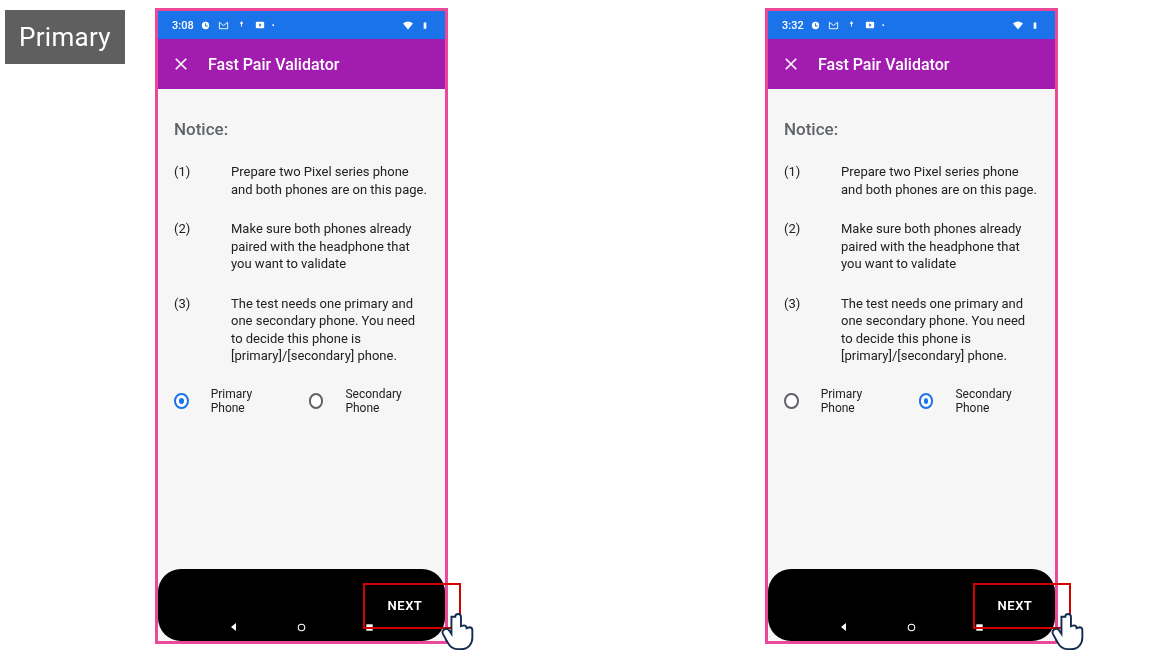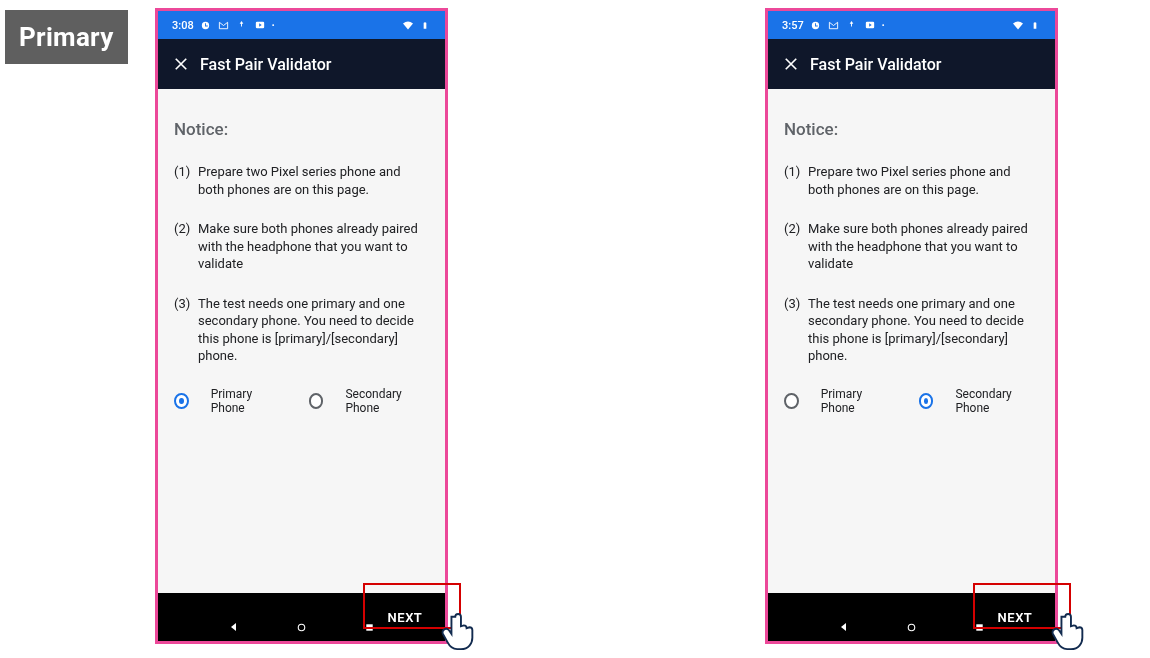--- a/index.html
+++ b/index.html
@@ -20,21 +20,21 @@
   .scene-left { left: 0; }
   .scene-right { left: 610px; }
 
   .tag {
     position: absolute;
     top: 10px;
     left: 5px;
     background: #5f5f5f;
     color: #ffffff;
     font-size: 26px;
-    font-weight: 700;
+    font-weight: 400;
     padding: 12px 14px;
     letter-spacing: 0.3px;
   }
 
   .phone {
     position: absolute;
     left: 155px;
     top: 8px;
     width: 293px;
     height: 636px;
@@ -55,61 +55,61 @@
     font-size: 11px;
     font-weight: 500;
   }
   .sb-left { display: flex; align-items: center; gap: 6px; }
   .sb-right { display: flex; align-items: center; gap: 5px; }
   .sb-ico { display:inline-flex; align-items:center; justify-content:center; width:12px; height:12px; }
 
   
   .appbar {
     height: 50px;
-    background: #0f172a;
+    background: #a21caf;
     color: #ffffff;
     display: flex;
     align-items: center;
     padding: 0 14px;
-    gap: 10px;
+    gap: 18px;
   }
   .appbar-title { font-size: 16px; font-weight: 500; }
   .close-x { width:18px; height:18px; display:inline-flex; align-items:center; justify-content:center; }
 
   .content {
     padding: 30px 16px 0 16px;
     height: calc(100% - 28px - 50px - 56px);
     background: #f6f6f6;
     color: #3c4043;
   }
   .notice-title {
     color: #5f6368;
     font-size: 17px;
     font-weight: 500;
     margin-bottom: 24px;
   }
   .step { display:flex; font-size: 13px; line-height:1.35; margin-bottom: 22px; color:#202124;}
   .step-num { width: 24px; flex:0 0 24px; }
-  .step-body { flex:1; }
+  .step-body { flex:1;margin-left:33px; }
 
   .radio-row { display:flex; justify-content:center; gap: 28px; margin-top: 20px; }
   .radio-opt { display:flex; align-items:center; gap:22px; font-size: 12px; color:#202124; }
   .radio {
     width:16px; height:16px; border-radius:50%;
     border:2px solid #5f6368; position:relative; background:#fff;
   }
   .radio.checked { border-color:#1a73e8; }
   .radio.checked::after {
     content:""; position:absolute; inset:3px; background:#1a73e8; border-radius:50%;
   }
 
   
   .bottombar {
     position:absolute; left:0; right:0; bottom:0;
-    height: 48px; background:#000000;
+    height: 72px; background:#000000;border-radius:23px;
   }
   .next-btn {
     position:absolute; right:0; top:0; bottom:0;
     width:80px; display:flex; align-items:center; justify-content:center;
     color:#ffffff; font-size:13px; font-weight:600; letter-spacing:0.5px;
     cursor:pointer;
   }
   .navkeys {
     position:absolute; left:0; right:0; bottom:0; height:28px;
     display:flex; align-items:center; justify-content:center; gap:54px;
@@ -244,21 +244,21 @@
       </svg>
   </div>
 </div>
 
 <div class="scene scene-right">
 
   <div class="phone">
 
     <div class="statusbar">
       <div class="sb-left">
-        <span>3:57</span>
+        <span>3:32</span>
         <span class="sb-ico">
             <svg viewBox="0 0 24 24" width="11" height="11" fill="#fff">
               <path d="M12 4a8 8 0 108 8 8 8 0 00-8-8zm1 8h4v2h-6V7h2z"></path>
             </svg>
           </span>
         <span class="sb-ico">
             <svg viewBox="0 0 24 24" width="11" height="11" fill="none" stroke="#fff" stroke-width="2">
               <path d="M3 5l9 7 9-7M3 5v14h18V5"></path>
             </svg>
           </span>

